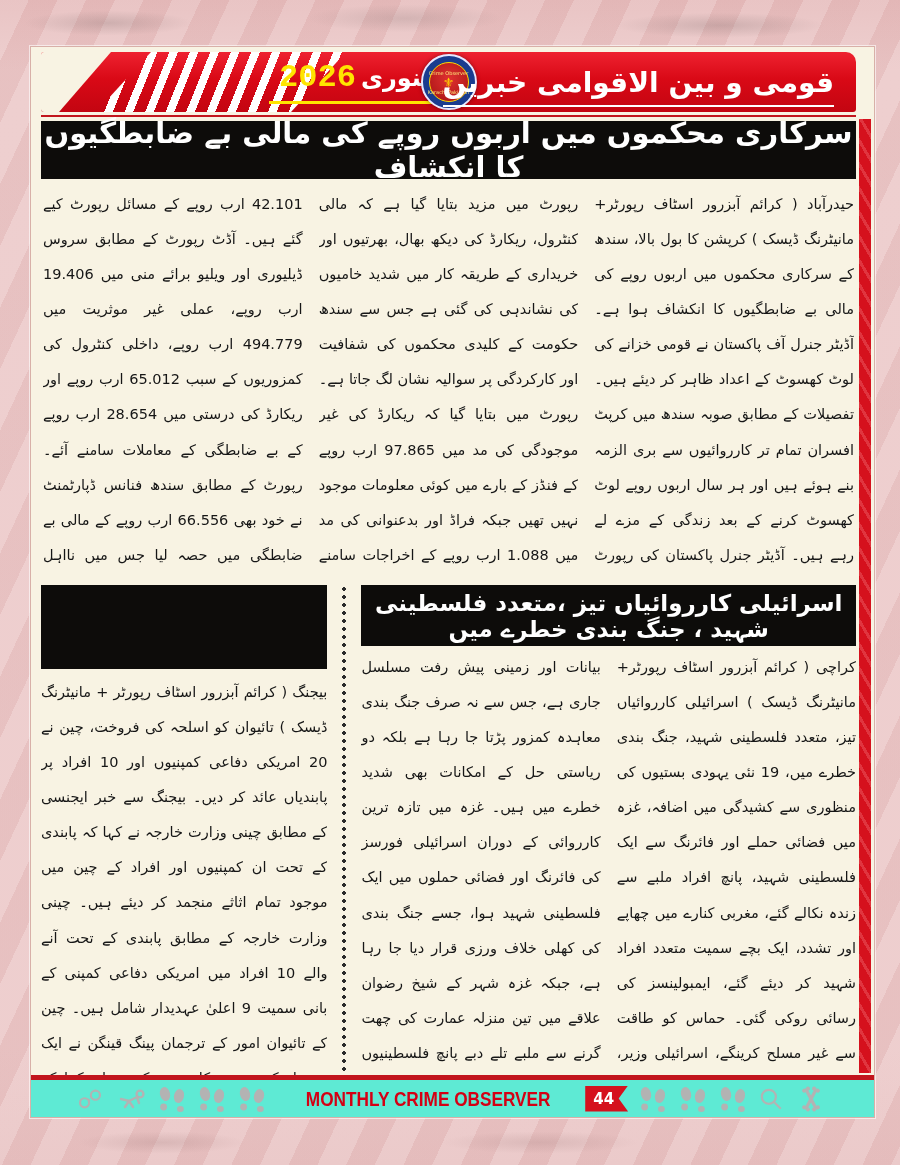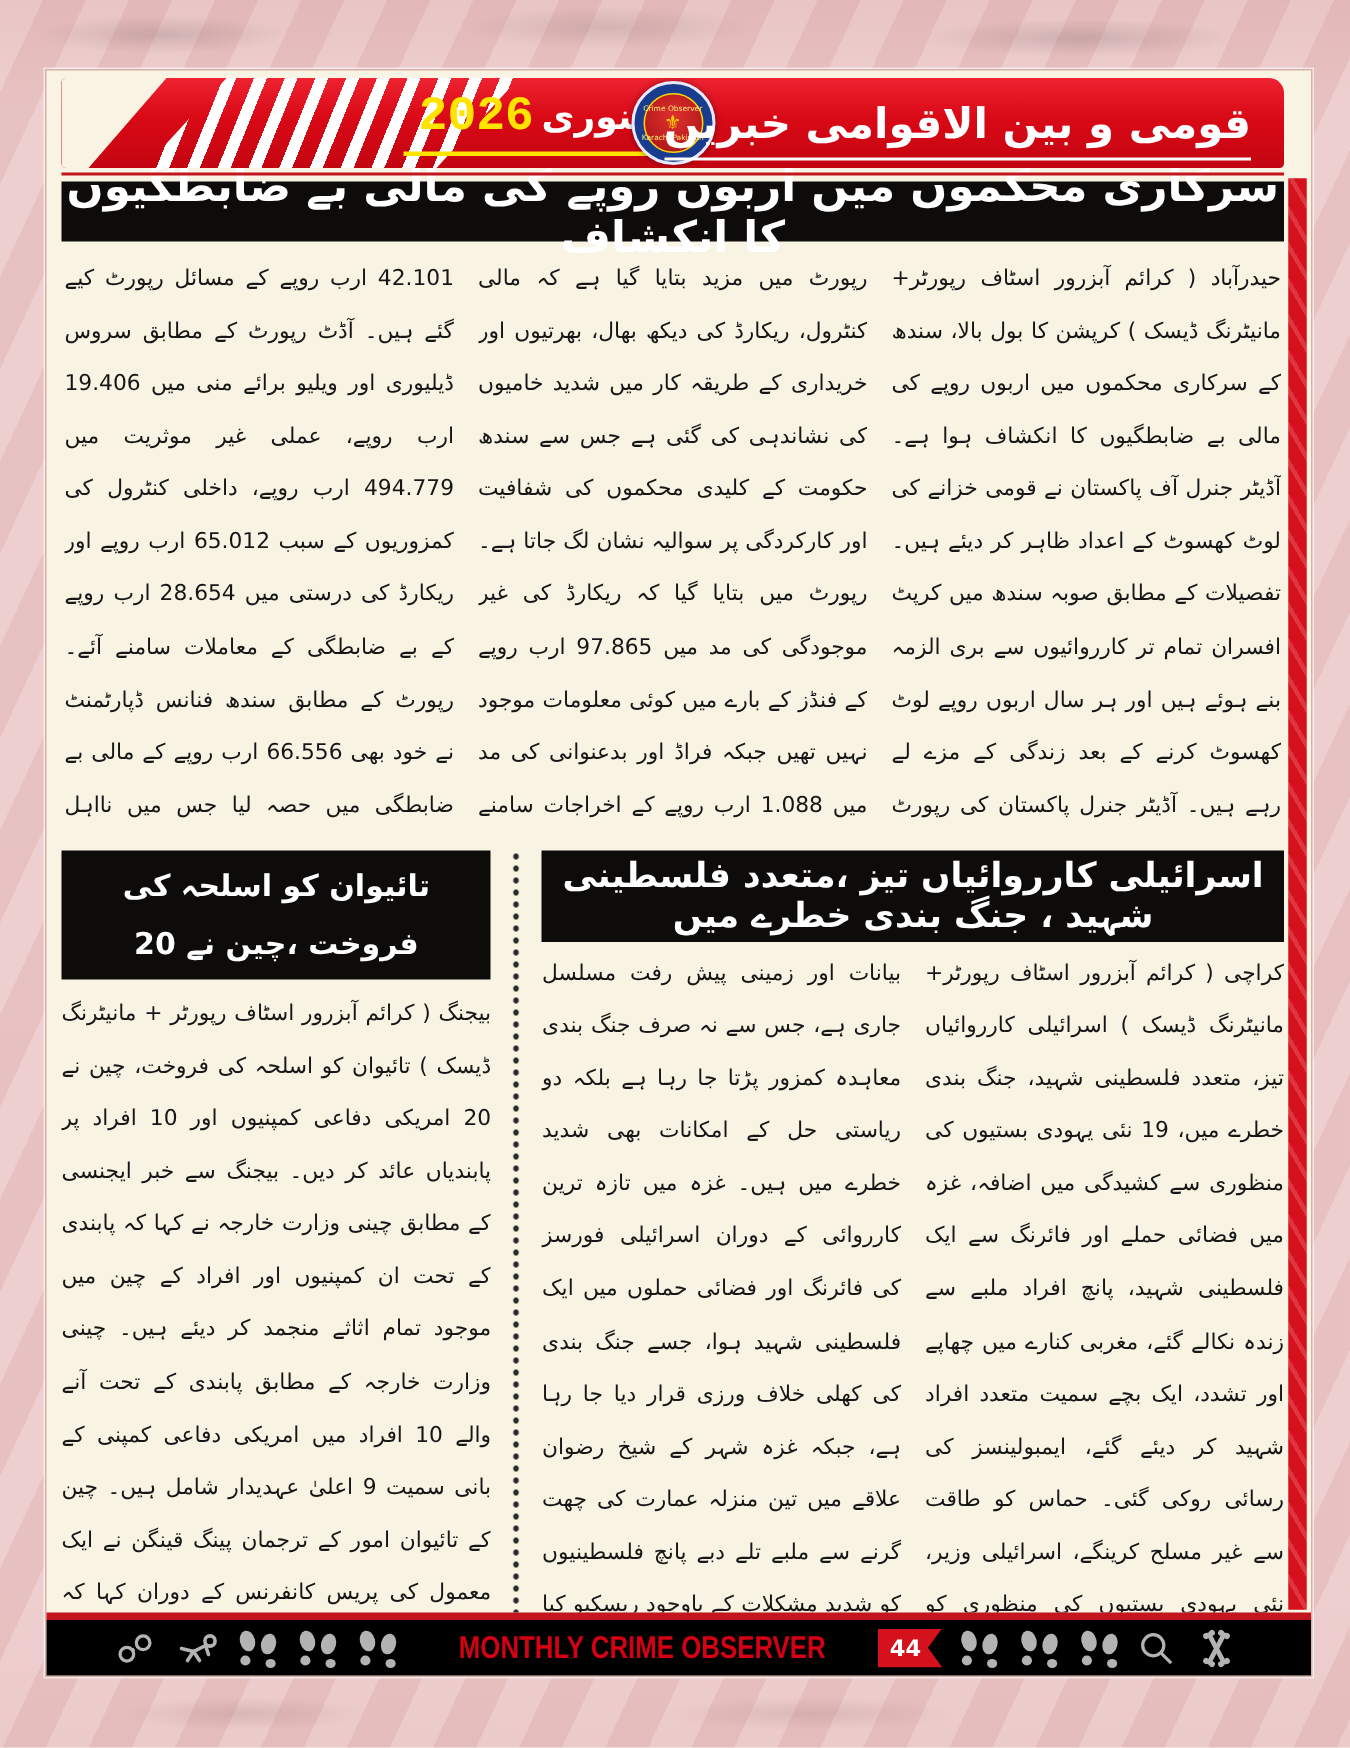--- a/index.html
+++ b/index.html
@@ -89,21 +89,21 @@
 
   .redline-gap { flex:0 0 auto; height:9px; position:relative; }
   .redline-gap::after { content:""; position:absolute; left:0; right:0; top:3px; height:2px; background:#c2151d; }
 
   
   .headline-box {
     background:#0d0c0a; color:#ffffff; direction:rtl;
     display:flex; flex-direction:column; align-items:center; justify-content:center;
     text-align:center;
   }
-  .h1box { flex:0 0 auto; height:40px; font-size:29px; font-weight:bold; margin-bottom:6px; }
+  .h1box { flex:0 0 auto; height:58px; font-size:29px; font-weight:bold; margin-bottom:6px; }
 
   
   .cols { display:flex; direction:rtl; gap:16px; }
   .ucol {
     direction:rtl; text-align:justify; color:#161616;
     font-size:14.5px; line-height:2.42; overflow:hidden;
   }
   .article1 { flex:0 0 auto; height:392px; padding:2px 2px 0 2px; }
   .article1 .ucol { flex:1 1 0; }
 
@@ -119,21 +119,21 @@
     background-size:6px 8px; background-repeat:repeat-y; background-position:center top;
   }
   .taiwan-part { flex:1 1 37%; display:flex; flex-direction:column; min-width:0; padding-right:10px; }
   .h3box { flex:0 0 auto; min-height:84px; font-size:20px; font-weight:bold; line-height:1.95; padding:4px 6px; margin-bottom:6px; }
   .taiwan-part .ucol { flex:1 1 auto; }
 
   
   .footer { flex:0 0 auto; margin-top:auto; margin-left:-10px; margin-right:-18px; }
   .footer-rule { height:5px; background:#c2151d; }
   .footer-strip {
-    height:37px; background:#000000;
+    height:37px; background:#5eead4;
     display:flex; align-items:center; justify-content:center; gap:10px;
     padding:0 26px;
   }
   .f-icon { display:inline-flex; color:#b3b3b3; }
   .f-icon svg { display:block; }
   .footer-title {
     color:#d40014; font-weight:bold; font-size:21px; letter-spacing:0;
     font-family:"Liberation Sans", sans-serif;
     transform:scaleX(.82); white-space:nowrap; margin:0 2px;
   }
@@ -188,21 +188,20 @@
       <div class="cols cols2">
         <div class="ucol">کراچی ( کرائم آبزرور اسٹاف رپورٹر+ مانیٹرنگ ڈیسک ) اسرائیلی کارروائیاں تیز، متعدد فلسطینی شہید، جنگ بندی خطرے میں، 19 نئی یہودی بستیوں کی منظوری سے کشیدگی میں اضافہ، غزہ میں فضائی حملے اور فائرنگ سے ایک فلسطینی شہید، پانچ افراد ملبے سے زندہ نکالے گئے، مغربی کنارے میں چھاپے اور تشدد، ایک بچے سمیت متعدد افراد شہید کر دیئے گئے، ایمبولینسز کی رسائی روکی گئی۔ حماس کو طاقت سے غیر مسلح کرینگے، اسرائیلی وزیر، نئی یہودی بستیوں کی منظوری کو کھلے عام فلسطینی ریاست کے قیام کو روکنے کی کوشش قرار دیدیا؛ قنیطرہ میں پیش قدمی، اسرائیلی چوکیاں قائم، ان اقدامات کی عالمی مذمت کی جارہی ہے۔ عرب میڈیا کے مطابق اکتوبر میں نافذ ہونے والی جنگ بندی کے باوجود اسرائیل کی جانب سے غزہ، مقبوضہ مغربی کنارے اور خطے کے دیگر حصوں میں فوجی کارروائیاں، سیاسی</div>
         <div class="ucol">بیانات اور زمینی پیش رفت مسلسل جاری ہے، جس سے نہ صرف جنگ بندی معاہدہ کمزور پڑتا جا رہا ہے بلکہ دو ریاستی حل کے امکانات بھی شدید خطرے میں ہیں۔ غزہ میں تازہ ترین کارروائی کے دوران اسرائیلی فورسز کی فائرنگ اور فضائی حملوں میں ایک فلسطینی شہید ہوا، جسے جنگ بندی کی کھلی خلاف ورزی قرار دیا جا رہا ہے، جبکہ غزہ شہر کے شیخ رضوان علاقے میں تین منزلہ عمارت کی چھت گرنے سے ملبے تلے دبے پانچ فلسطینیوں کو شدید مشکلات کے باوجود ریسکیو کیا گیا، جو علاقے میں بنیادی سہولیات اور امدادی رسائی کی کمی کو اجاگر کرتا ہے۔ اسی دوران اسرائیلی فوج نے خود اعتراف کیا کہ اس نے جنگ بندی کے باوجود شمالی غزہ میں کارروائیاں کیں، جس پر فلسطینی حکام اور انسانی حقوق کی تنظیموں نے تنقید کی۔ مقبوضہ مغربی کنارے میں بھی صورتحال نہایت سنگین رہی۔</div>
       </div>
     </div>
 
     <div class="dotted-divider"></div>
 
     <div class="taiwan-part">
       <div class="headline-box h3box">
-        <div>تائیوان کو اسلحہ کی فروخت ،چین نے 20</div>
       </div>
       <div class="ucol">بیجنگ ( کرائم آبزرور اسٹاف رپورٹر + مانیٹرنگ ڈیسک ) تائیوان کو اسلحہ کی فروخت، چین نے 20 امریکی دفاعی کمپنیوں اور 10 افراد پر پابندیاں عائد کر دیں۔ بیجنگ سے خبر ایجنسی کے مطابق چینی وزارت خارجہ نے کہا کہ پابندی کے تحت ان کمپنیوں اور افراد کے چین میں موجود تمام اثاثے منجمد کر دیئے ہیں۔ چینی وزارت خارجہ کے مطابق پابندی کے تحت آنے والے 10 افراد میں امریکی دفاعی کمپنی کے بانی سمیت 9 اعلیٰ عہدیدار شامل ہیں۔ چین کے تائیوان امور کے ترجمان پینگ قینگن نے ایک معمول کی پریس کانفرنس کے دوران کہا کہ ہمارا عزم مضبوط ہے، ہمارا عزم پختہ ہے اور ہمارے پاس اپنے قومی خود مختاری اور علاقائی سالمیت کا دفاع کرنے کی بھرپور صلاحیت ہے۔</div>
     </div>
 
   </div>
 
   <div class="footer">
     <div class="footer-rule"></div>
     <div class="footer-strip">
 

